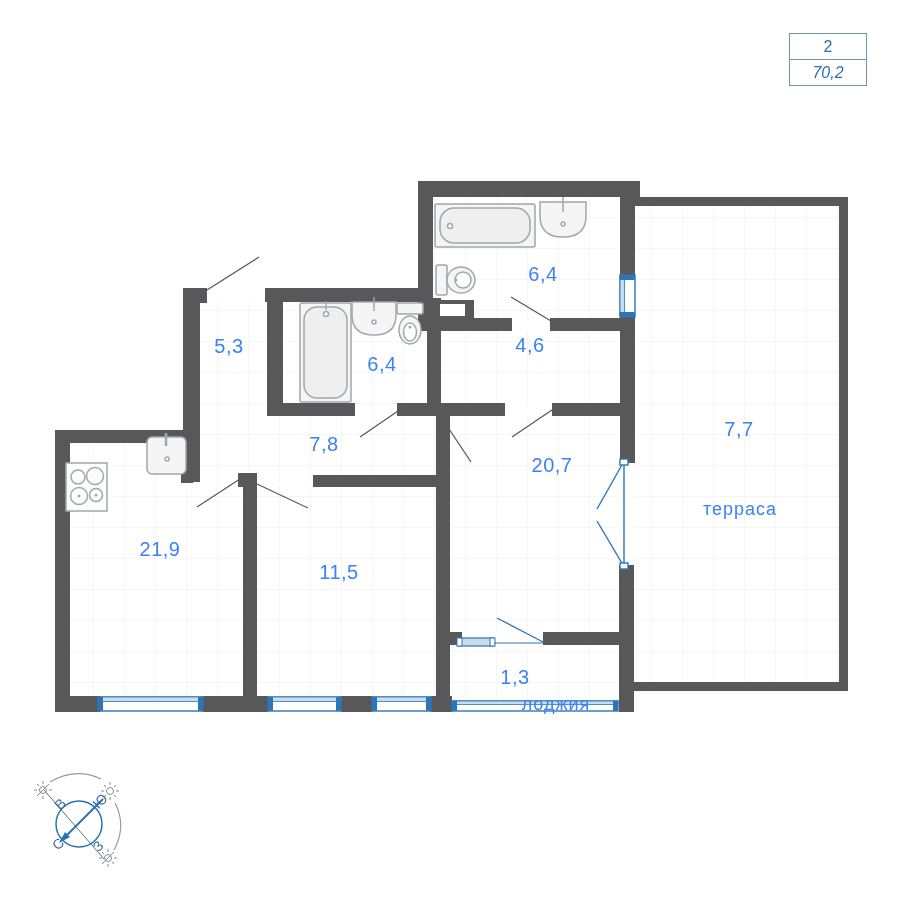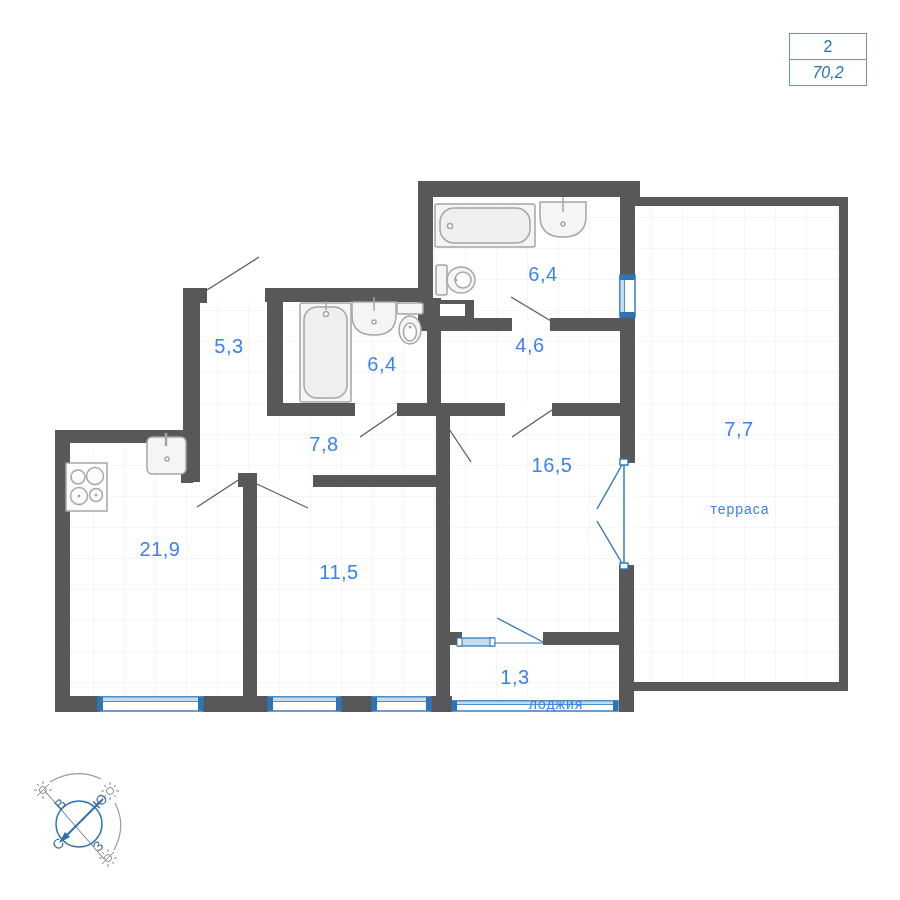--- a/index.html
+++ b/index.html
@@ -1,21 +1,21 @@
 <!DOCTYPE html>
 <html><head>
 <meta charset="utf-8">
 <style>
   html,body{margin:0;padding:0;background:#fff;}
   .stage{position:relative;width:900px;height:900px;background:#fff;overflow:hidden;
          font-family:"Liberation Sans",sans-serif;}
   .plan-svg{position:absolute;left:0;top:0;}
   .lbl{position:absolute;transform:translate(-50%,-50%);color:#3b82f6;font-size:20px;
        letter-spacing:.5px;white-space:nowrap;}
-  .lbl.word{font-size:14px;letter-spacing:1px;}
+  .lbl.word{font-size:18px;letter-spacing:1px;}
   .info-box{position:absolute;left:789px;top:33px;width:76px;background:#fff;
             border:1.5px solid #6e93b4;color:#2b72ae;text-align:center;font-size:16px;}
   .info-box .cell{height:25px;line-height:25px;}
   .info-box .cell + .cell{border-top:1.5px solid #6e93b4;font-style:italic;}
 </style>
 </head>
 <body>
 
 <div class="stage">
 
@@ -228,21 +228,21 @@
       <line x1="102" y1="864" x2="114" y2="852"></line>
     </g>
   </g>
 </svg>
 
 <div class="lbl" style="left:229px;top:346px">5,3</div>
 <div class="lbl" style="left:382px;top:364px">6,4</div>
 <div class="lbl" style="left:543px;top:274px">6,4</div>
 <div class="lbl" style="left:530px;top:345px">4,6</div>
 <div class="lbl" style="left:324px;top:444px">7,8</div>
-<div class="lbl" style="left:552px;top:465px">16,5</div>
+<div class="lbl" style="left:552px;top:465px">20,7</div>
 <div class="lbl" style="left:160px;top:549px">21,9</div>
 <div class="lbl" style="left:339px;top:572px">11,5</div>
 <div class="lbl" style="left:515px;top:677px">1,3</div>
 <div class="lbl word" style="left:556px;top:704px">лоджия</div>
 <div class="lbl" style="left:739px;top:429px">7,7</div>
 <div class="lbl word" style="left:740px;top:509px">терраса</div>
 
 <div class="info-box">
   <div class="cell">2</div>
   <div class="cell">70,2</div>

